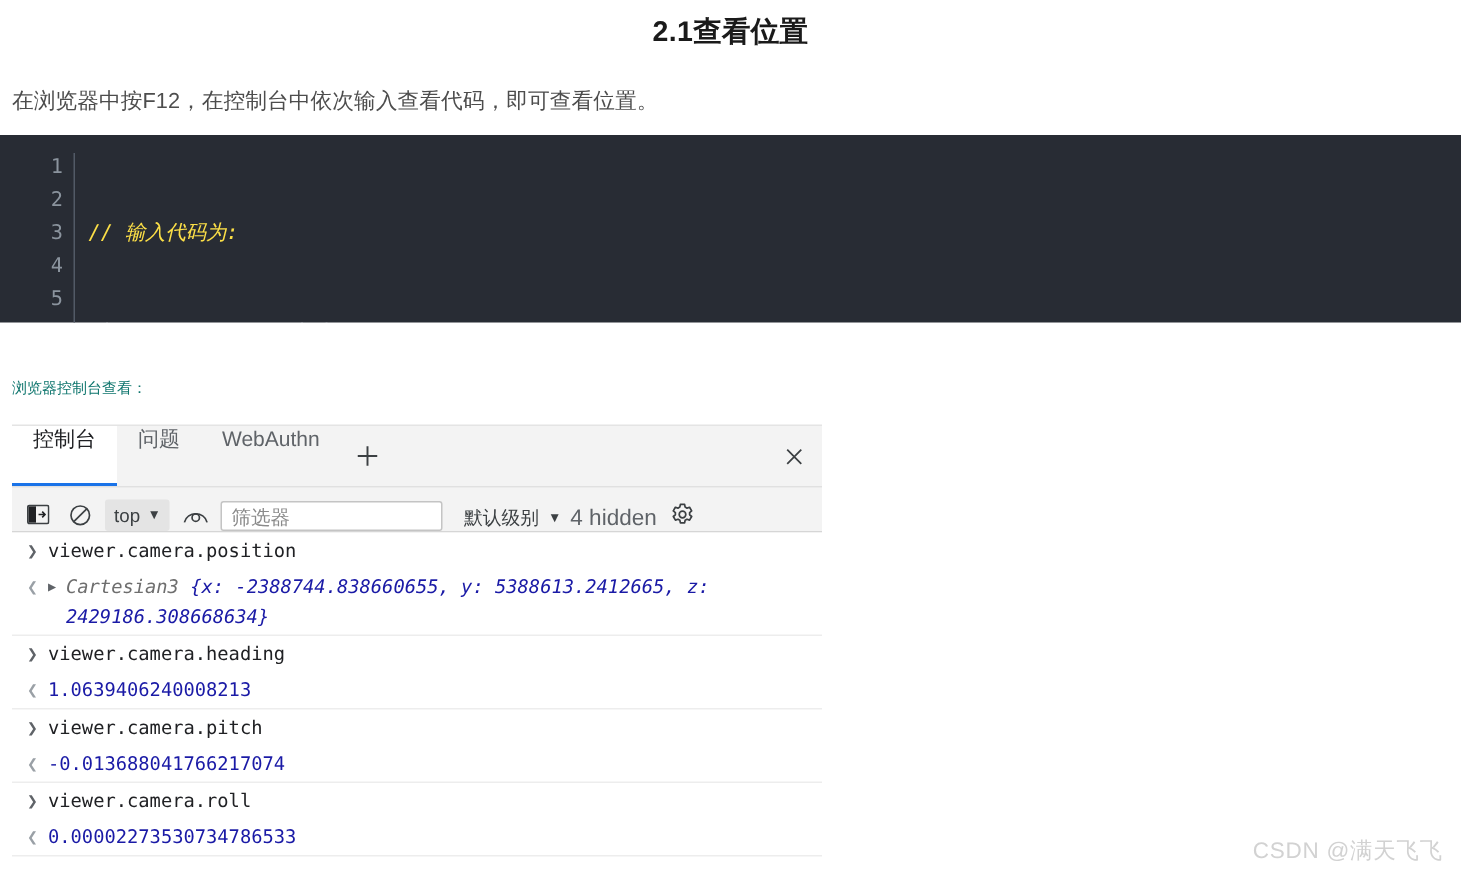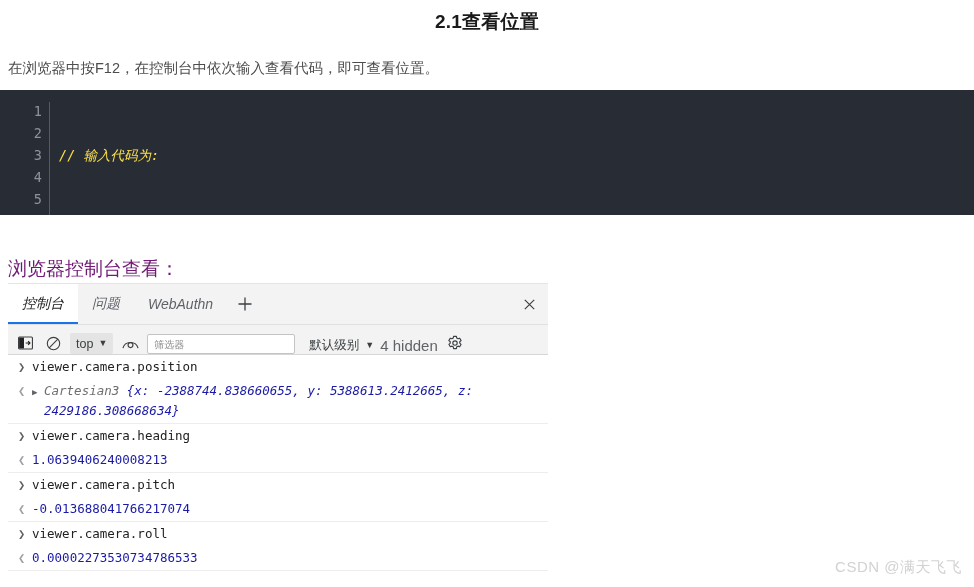--- a/index.html
+++ b/index.html
@@ -78,22 +78,22 @@
   .code-lines .comment {
     color: #fde047;
     font-style: italic;
   }
 
   
   .paragraph2 {
     position: absolute;
     left: 8px;
     top: 240px;
-    font-size: 19px;
-    color: #701a75;
+    font-size: 10px;
+    color: #0f766e;
     line-height: 20px;
   }
 
   
   .devtools {
     position: absolute;
     left: 8px;
     top: 283px;
     width: 540px;
     height: 304px;
@@ -106,28 +106,26 @@
   .tabbar {
     height: 40px;
     background: #f3f3f3;
     display: flex;
     align-items: stretch;
     position: relative;
     border-bottom: 1px solid #e0e0e0;
   }
   .tab {
     display: flex;
-    align-items: center;
     padding: 0 14px;
     font-size: 14px;
     color: #5f6368;
     position: relative;
     cursor: default;
     white-space: nowrap;
-    font-style: italic;
   }
   .tab.active {
     background: #ffffff;
     color: #202124;
   }
   .tab.active::after {
     content: "";
     position: absolute;
     left: 0; right: 0; bottom: 0;
     height: 2px;
@@ -190,21 +188,21 @@
     line-height: 1;
     color: #3c4043;
   }
   .filter-input {
     flex: 0 0 auto;
     width: 148px;
     height: 20px;
     background: #ffffff;
     border: 1px solid #c4c4c4;
     border-radius: 2px;
-    font-size: 10px;
+    font-size: 13px;
     color: #5f6368;
     padding: 0 6px;
     box-sizing: border-box;
     font-family: "Liberation Sans", "DejaVu Sans", sans-serif;
     outline: none;
   }
   .filter-input::placeholder { color: #8a8a8a; opacity: 1; }
   .level-select {
     display: flex;
     align-items: center;

